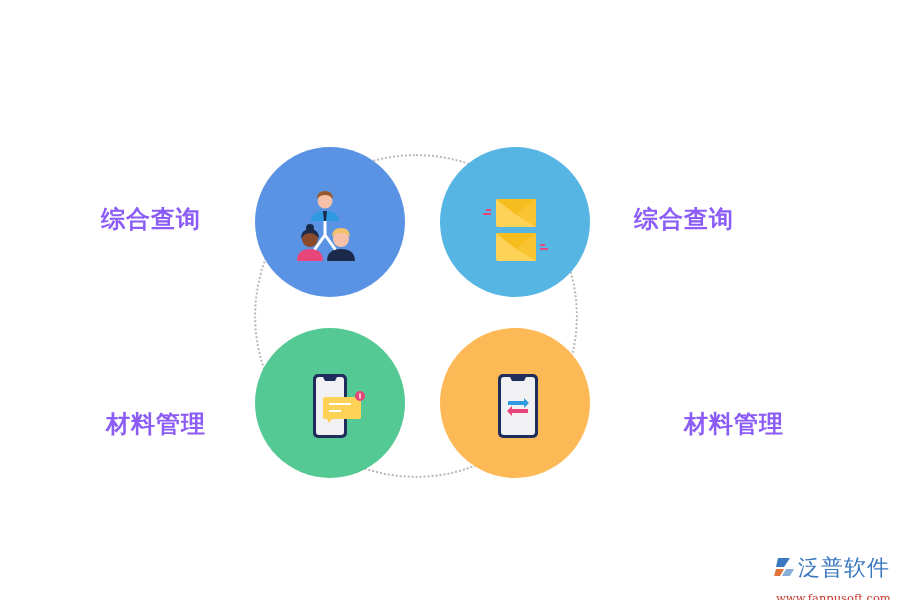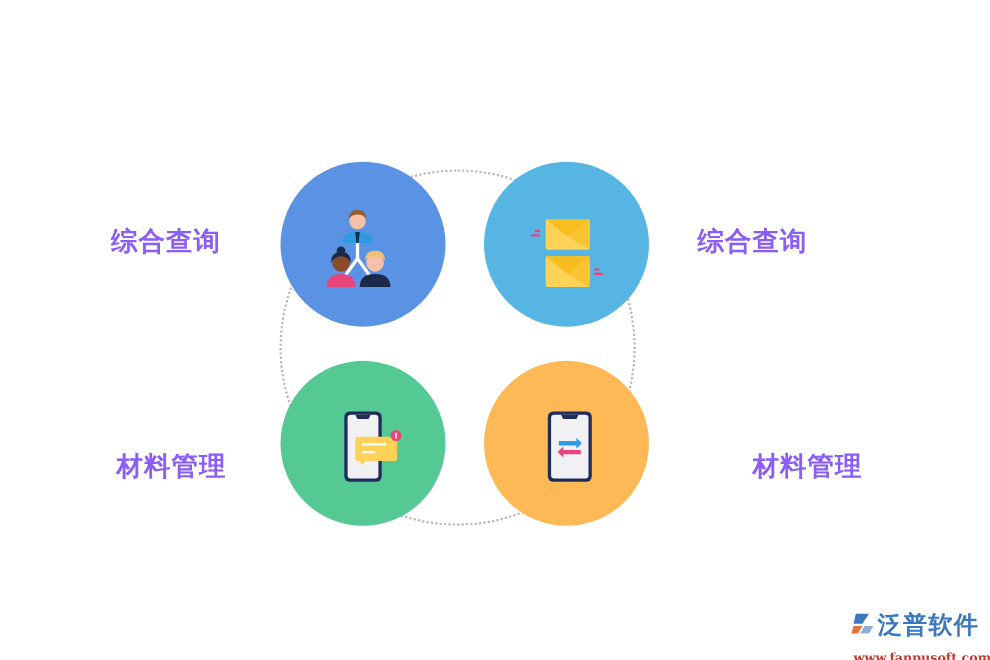--- a/index.html
+++ b/index.html
@@ -1,21 +1,21 @@
 <!DOCTYPE html>
 <html><head>
   <meta charset="utf-8">
   <style>
     html, body { margin:0; padding:0; }
     body { width:900px; height:600px; background:#ffffff; position:relative; overflow:hidden; font-family:"DejaVu Sans", sans-serif; }
     .ring { position:absolute; left:254px; top:154px; width:324px; height:324px; border-radius:50%; border:2px dotted #b8b8b8; box-sizing:border-box; }
     .node { position:absolute; width:150px; height:150px; border-radius:50%; display:flex; align-items:center; justify-content:center; }
     .node svg { display:block; }
     .label { position:absolute; font-size:24px; font-weight:bold; color:#8b5cf6; white-space:nowrap; letter-spacing:1px; }
-    .logo { position:absolute; left:768px; top:553px; width:130px; height:44px;font-weight:bold; }
+    .logo { position:absolute; left:768px; top:553px; width:130px; height:44px; }
     .logo-mark { position:absolute; left:4px; top:3px; }
     .logo-name { position:absolute; left:30px; top:0px; font-size:22px; color:#3a78c0; letter-spacing:1px; }
     .logo-url { position:absolute; left:8px; top:38px; font-size:11.5px; color:#c0392b; font-family:"DejaVu Serif", serif; }
   </style>
 </head>
 <body>
 
 <div class="ring"></div>
 
 <div class="node" style="left:255px;top:147px;background:#5b93e4;">

